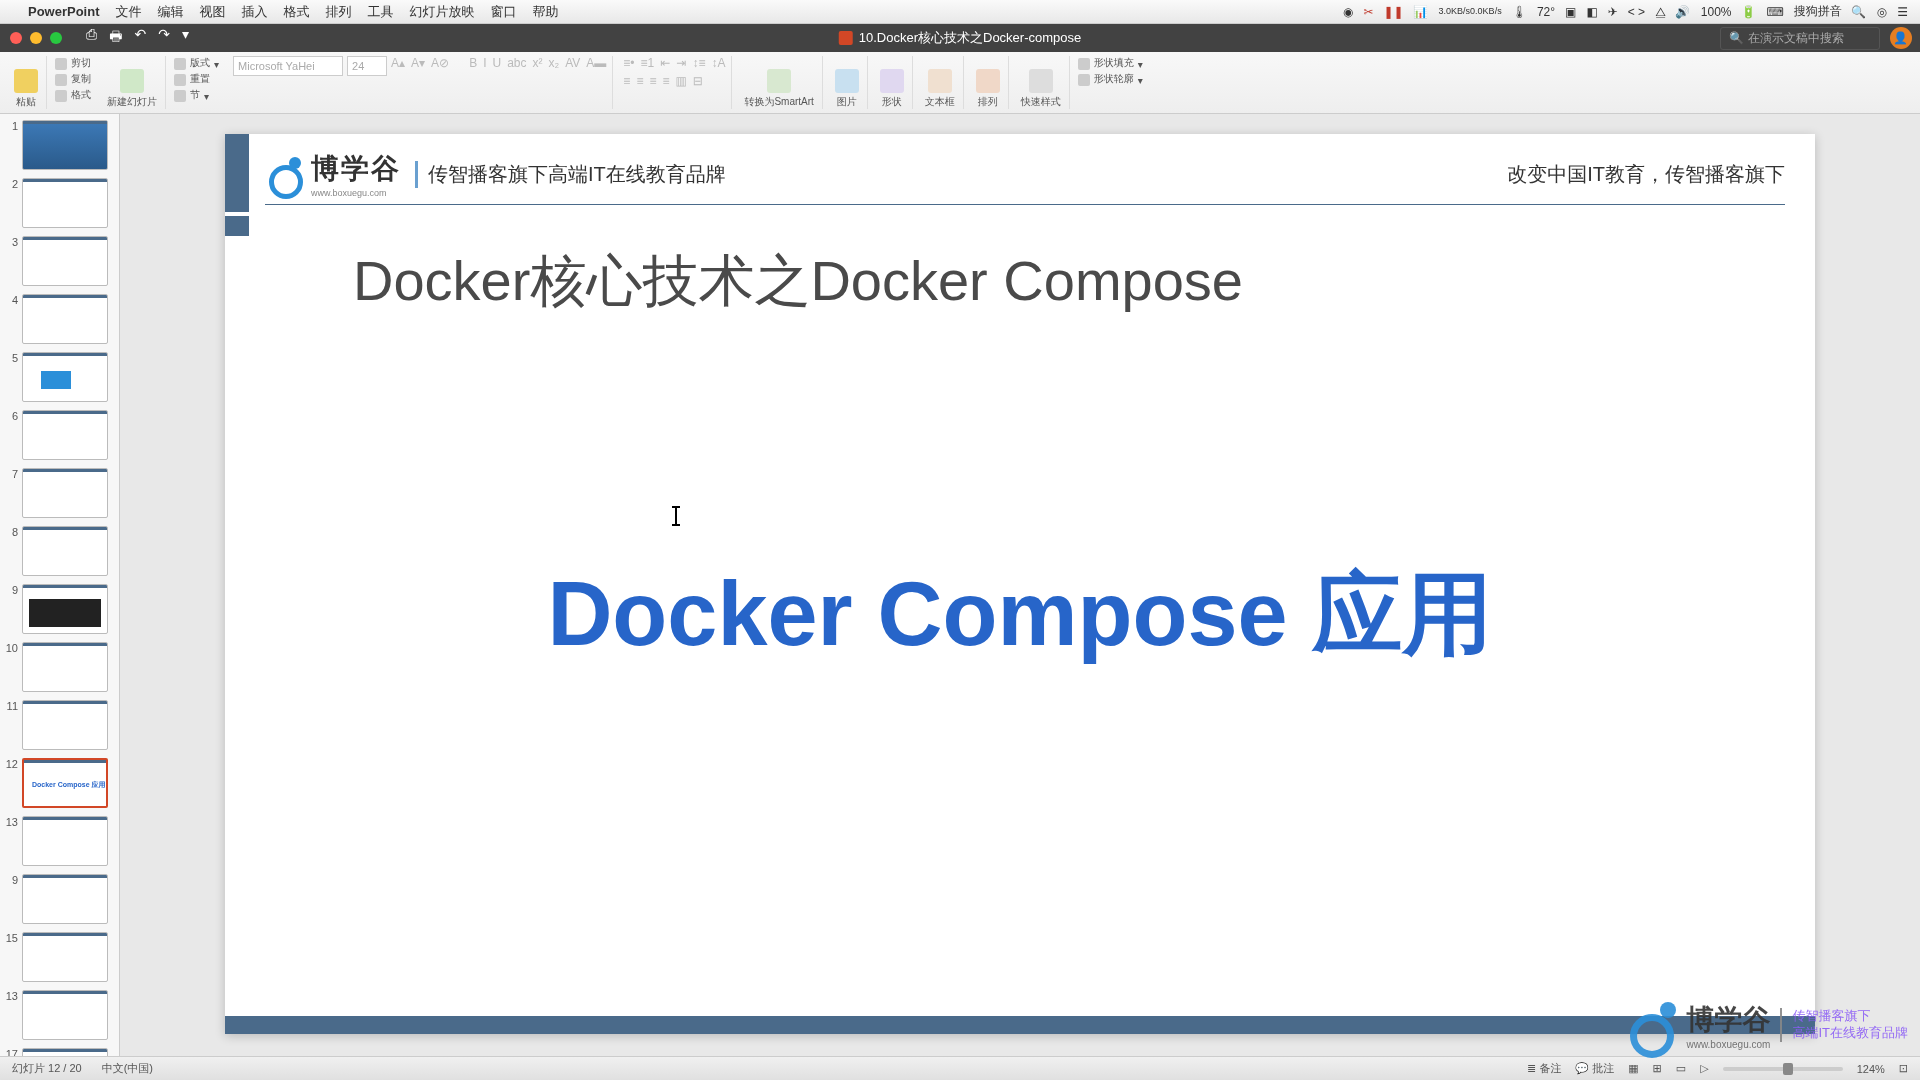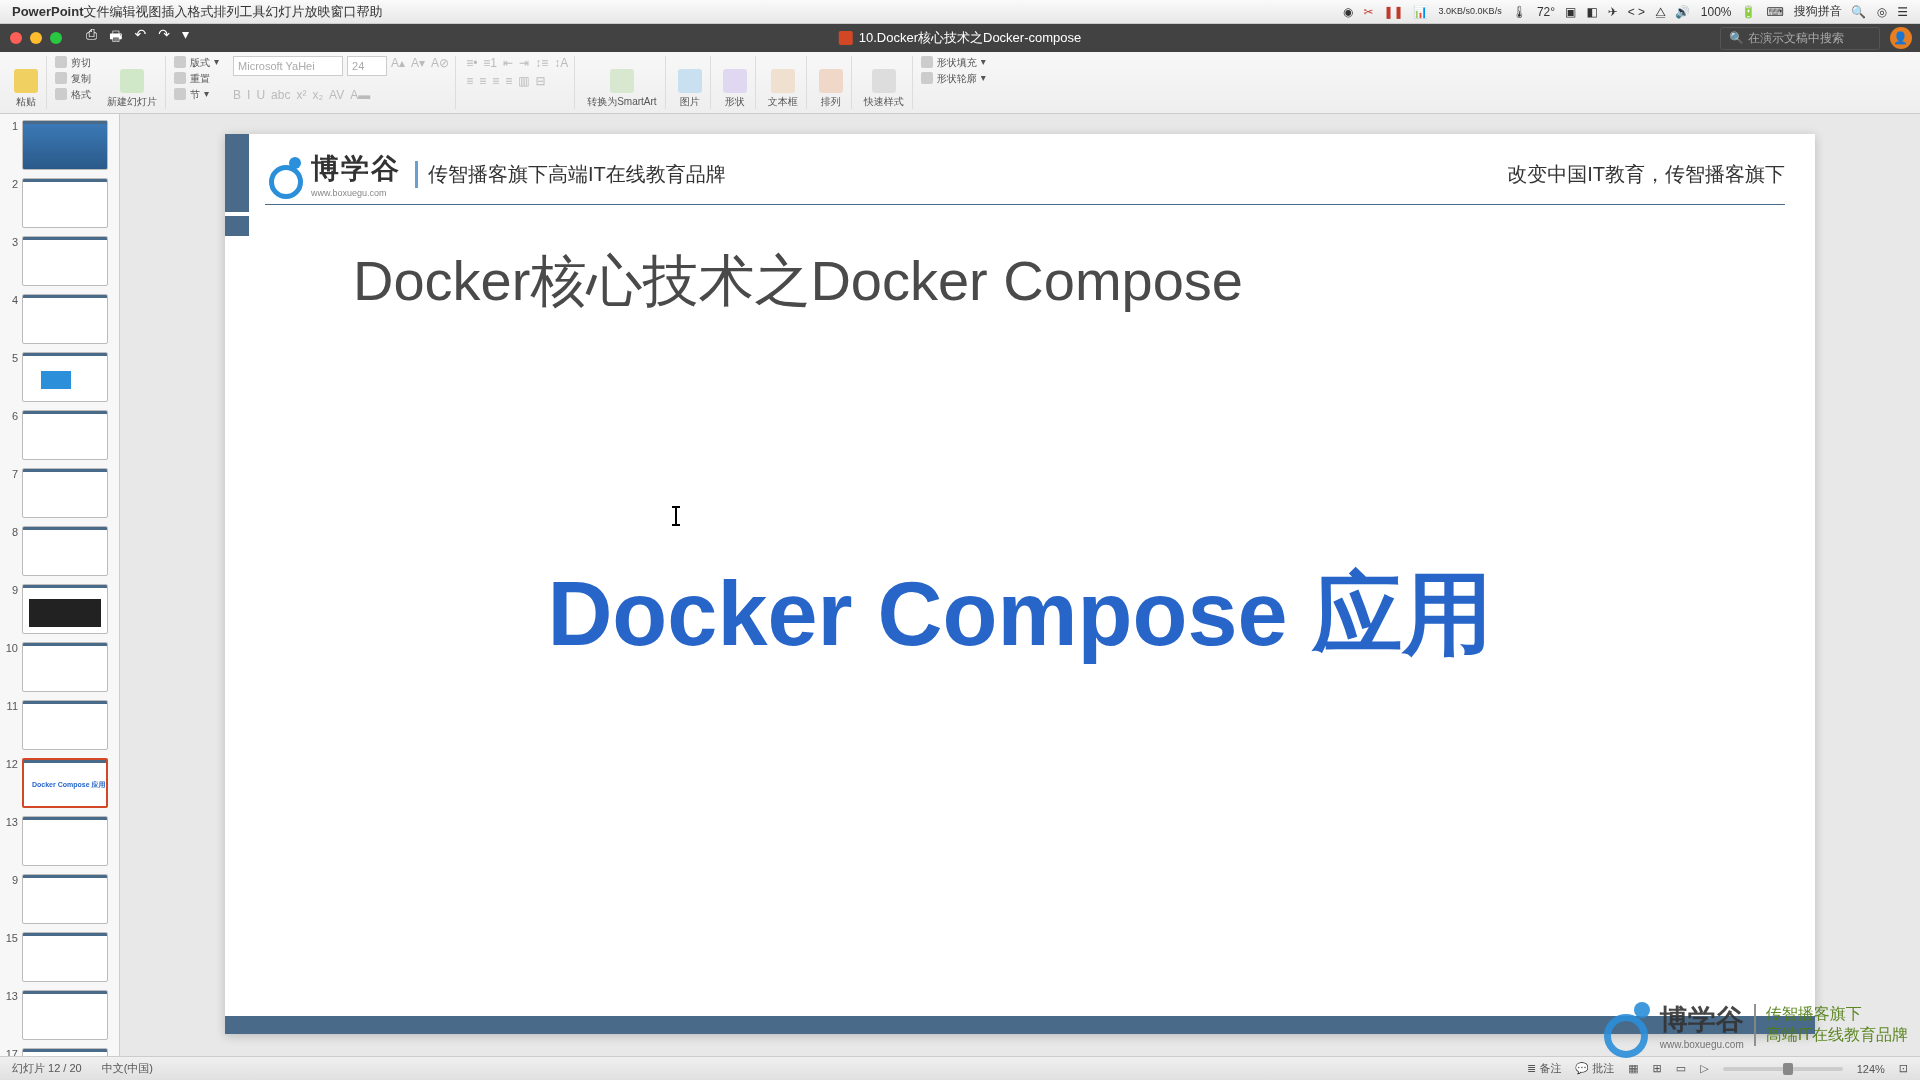--- a/index.html
+++ b/index.html
@@ -1,20 +1,20 @@
 <!DOCTYPE html>
 <html><head>
 <meta charset="utf-8">
 <style>
 * { margin: 0; padding: 0; box-sizing: border-box; font-family: -apple-system, "Microsoft YaHei", sans-serif; }
 body { width: 1920px; height: 1080px; background: #f5f5f5; overflow: hidden; position: relative; }
 
 
 .menubar { height: 24px; background: linear-gradient(#fafafa, #e8e8e8); border-bottom: 1px solid #ccc; display: flex; align-items: center; font-size: 13px; padding: 0 12px; justify-content: space-between; }
-.menubar-left { display: flex; align-items: center; color: #333; }
+.menubar-left { display: flex; align-items: center; gap: 16px; color: #333; }
 .menubar-left .app-name { font-weight: 600; }
 .menubar-right { display: flex; align-items: center; gap: 10px; color: #333; font-size: 12px; }
 .menubar-right .mi { display: inline-flex; align-items: center; }
 
 
 .titlebar { height: 28px; background: #424242; display: flex; align-items: center; padding: 0 10px; position: relative; }
 .traffic { display: flex; gap: 8px; }
 .traffic span { width: 12px; height: 12px; border-radius: 50%; display: inline-block; }
 .tl-red { background: #ff5f57; } .tl-yellow { background: #febc2e; } .tl-green { background: #28c840; }
 .title-center { position: absolute; left: 50%; transform: translateX(-50%); color: #fff; font-size: 13px; display: flex; align-items: center; gap: 6px; }
@@ -27,21 +27,21 @@
 .ribbon { height: 62px; background: linear-gradient(#f8f8f8, #eee); border-bottom: 1px solid #ccc; display: flex; align-items: stretch; font-size: 11px; color: #666; padding: 4px 6px; gap: 4px; }
 .rgroup { display: flex; flex-direction: column; align-items: center; justify-content: flex-end; padding: 0 8px; border-right: 1px solid #ddd; }
 .rgroup:last-child { border-right: none; }
 .rgroup .icon-big { width: 24px; height: 24px; background: #ddd; border-radius: 3px; margin-bottom: 2px; }
 .rgroup .label { font-size: 10px; color: #555; }
 .rgroup-h { display: flex; flex-direction: row; align-items: center; gap: 4px; padding: 0 6px; border-right: 1px solid #ddd; }
 .font-sel { width: 110px; height: 20px; border: 1px solid #ccc; background: #fff; font-size: 11px; padding: 0 4px; color: #aaa; }
 .size-sel { width: 40px; height: 20px; border: 1px solid #ccc; background: #fff; font-size: 11px; padding: 0 4px; color: #aaa; }
 .btn-row { display: flex; gap: 6px; font-size: 12px; color: #bbb; }
 .rstack { display: flex; flex-direction: column; gap: 2px; font-size: 10px; color: #555; padding: 0 4px; }
-.rstack span { display: flex; align-items: flex-start; gap: 4px; }
+.rstack span { display: flex; align-items: flex-end; gap: 4px; }
 .mini-icon { width: 12px; height: 12px; background: #ccc; display: inline-block; border-radius: 2px; }
 
 
 .workspace { display: flex; height: calc(100% - 24px - 28px - 62px - 24px); background: #e8e8e8; }
 
 
 .thumbs { width: 120px; background: #f7f7f7; border-right: 1px solid #ccc; overflow-y: auto; padding: 6px 4px; }
 .thumb-row { display: flex; align-items: flex-start; gap: 4px; margin-bottom: 8px; }
 .thumb-num { width: 14px; font-size: 11px; color: #555; text-align: right; }
 .thumb { width: 86px; height: 50px; background: #fff; border: 1px solid #bbb; border-radius: 2px; position: relative; overflow: hidden; }
@@ -79,21 +79,21 @@
 .zoom-slider::after { content: ""; position: absolute; left: 50%; top: -4px; width: 10px; height: 12px; background: #888; border-radius: 2px; }
 
 
 .watermark { position: absolute; right: 12px; bottom: 30px; display: flex; align-items: center; gap: 10px; opacity: .9; z-index: 100; }
 .watermark .wm-mark { width: 50px; height: 50px; position: relative; }
 .watermark .wm-mark::before { content: ""; position: absolute; width: 30px; height: 30px; border: 7px solid #2b8fd9; border-radius: 50%; left: 4px; top: 14px; }
 .watermark .wm-mark::after { content: ""; position: absolute; width: 16px; height: 16px; background: #2b8fd9; border-radius: 50%; right: 0; top: 2px; }
 .wm-text { display: flex; flex-direction: column; }
 .wm-cn { font-size: 28px; font-weight: 700; color: #333; }
 .wm-en { font-size: 10px; color: #666; }
-.wm-tag { font-size: 16px; color: #4d7c0f; border-left: 2px solid #888; padding-left: 10px; line-height: 1.3; }
+.wm-tag { font-size: 13px; color: #8b5cf6; border-left: 2px solid #888; padding-left: 10px; line-height: 1.3; }
 </style>
 </head>
 <body>
 
 <div class="menubar">
   <div class="menubar-left">
     <span></span>
     <span class="app-name">PowerPoint</span>
     <span>文件</span>
     <span>编辑</span>
@@ -182,21 +182,21 @@
     <span class="label">新建幻灯片</span>
   </div>
   <div class="rstack">
     <span><i class="mini-icon"></i><span>版式</span> ▾</span>
     <span>
         <i class="mini-icon"></i>
         <span>重置</span>
       </span>
     <span><i class="mini-icon"></i><span>节</span> ▾</span>
   </div>
-  <div class="rgroup-h" style="flex-direction:column;align-items:flex-start;gap:12px">
+  <div class="rgroup-h" style="flex-direction:row;align-items:flex-start;gap:20px">
     <div style="display:flex;gap:4px">
       <input class="font-sel" disabled="" value="Microsoft YaHei" style="">
       <input class="size-sel" disabled="" value="24" style="">
       <span class="btn-row">
           <span>A▴</span>
           <span>A▾</span>
           <span>A⊘</span>
         </span>
     </div>
     <div class="btn-row">

